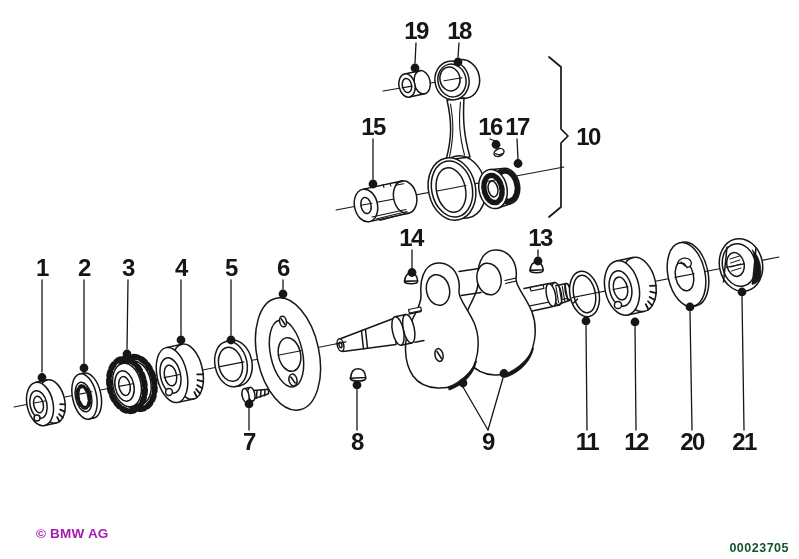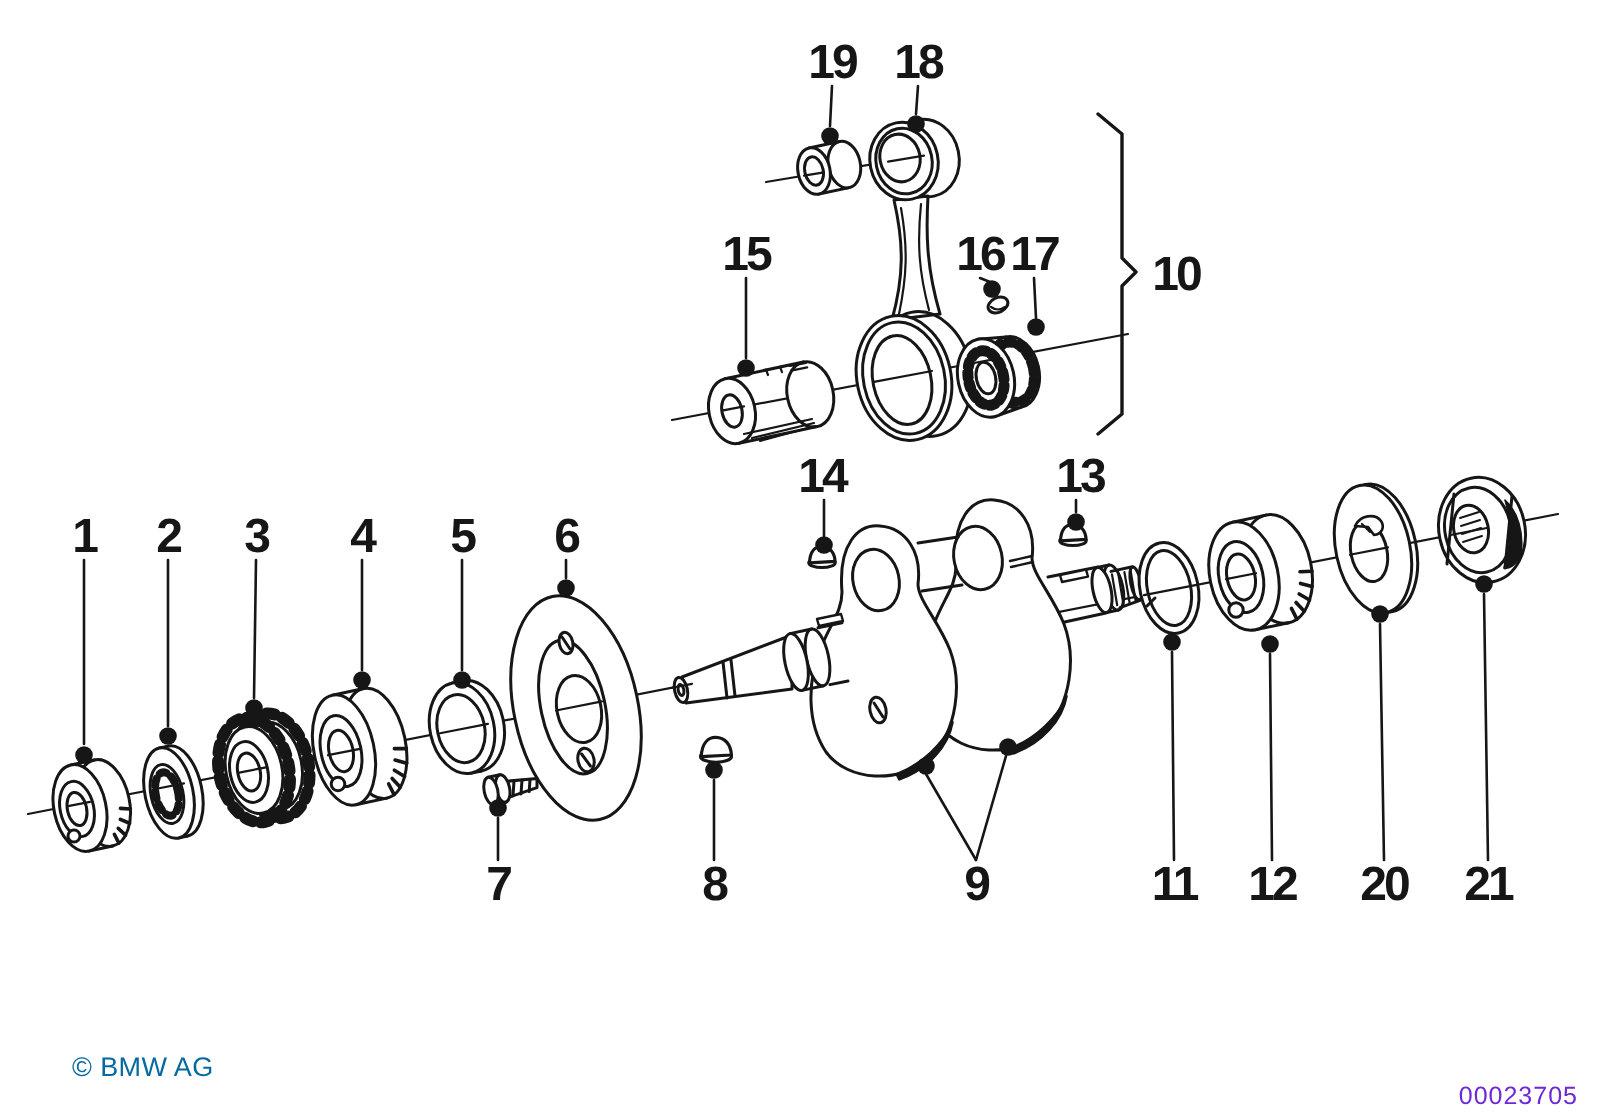--- a/index.html
+++ b/index.html
@@ -1,22 +1,22 @@
 <!DOCTYPE html>
 <html><head>
 <meta charset="utf-8">
 <style>
   html,body{margin:0;padding:0;background:#ffffff;}
   .stage{position:relative;width:799px;height:559px;background:#ffffff;overflow:hidden;
          font-family:"Liberation Sans",sans-serif;}
   #diagram{position:absolute;left:0;top:0;}
-  .footer-left{position:absolute;left:36px;top:526px;font-size:13.5px;font-weight:400;
-               color:#0369a1;letter-spacing:0.2px;}
-  .footer-right{position:absolute;right:10px;top:541px;font-size:12.5px;font-weight:400;
-                color:#6d28d9;letter-spacing:0.5px;}
+  .footer-left{position:absolute;left:36px;top:526px;font-size:13.5px;font-weight:700;
+               color:#a21caf;letter-spacing:0.2px;}
+  .footer-right{position:absolute;right:10px;top:541px;font-size:12.5px;font-weight:700;
+                color:#14532d;letter-spacing:0.5px;}
 </style>
 </head>
 <body>
 
 <div class="stage">
   <svg id="diagram" width="799" height="559" viewBox="0 0 799 559">
     <g id="base-lines">
         <line stroke="#161616" stroke-width="1.1" fill="none" stroke-linecap="round" stroke-linejoin="round" x1="14" y1="407" x2="779" y2="256.99879999999996"></line>
         <line stroke="#161616" stroke-width="1.1" fill="none" stroke-linecap="round" stroke-linejoin="round" x1="336" y1="210" x2="564" y2="166.9992"></line>
         <line stroke="#161616" stroke-width="1.1" fill="none" stroke-linecap="round" stroke-linejoin="round" x1="383" y1="91" x2="465" y2="77.3306"></line>

